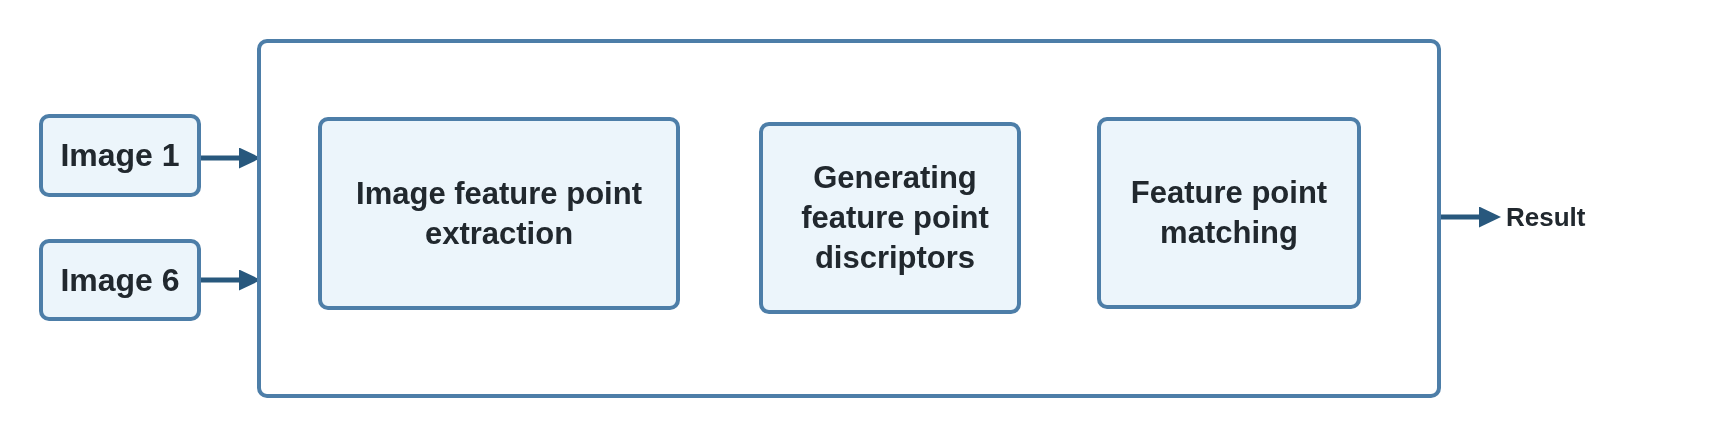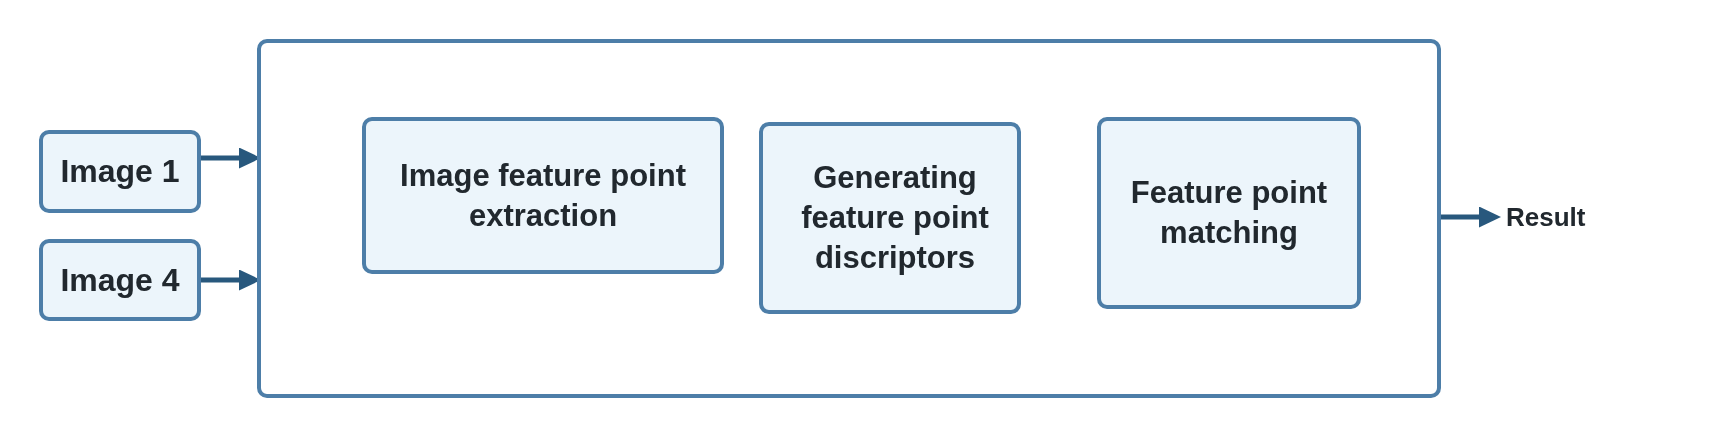--- a/index.html
+++ b/index.html
@@ -27,40 +27,40 @@
     text-align: center;
     color: #21282e;
     font-weight: 700;
   }
   .input-node {
     left: 39px;
     width: 162px;
     height: 83px;
     font-size: 32px;
   }
-  .input-node.first  { top: 130px; }
+  .input-node.first  { top: 114px; }
   .input-node.second { top: 239px; height: 82px; }
 
   .pipeline {
     position: absolute;
     left: 257px;
     top: 39px;
     width: 1184px;
     height: 359px;
     box-sizing: border-box;
     border: 4px solid #4d7ea8;
     border-radius: 10px;
     background: #ffffff;
   }
   .step-node {
     font-size: 31px;
     line-height: 1.28;
     white-space: pre-line;
   }
-  .step-1 { left: 318px;  top: 117px; width: 362px; height: 157px; margin-left: 44px; }
+  .step-1 { left: 318px;  top: 117px; width: 362px; height: 193px; }
   .step-2 { left: 759px;  top: 122px; width: 262px; height: 192px; padding-left: 10px; }
   .step-3 { left: 1097px; top: 117px; width: 264px; height: 192px; }
 
   .result-label {
     position: absolute;
     left: 1506px;
     top: 195px;
     width: 200px;
     height: 44px;
     display: flex;
@@ -94,21 +94,21 @@
     <line x1="201" y1="280" x2="241" y2="280" stroke="#28587d" stroke-width="5" marker-end="url(#ah)"></line>
     <line x1="682" y1="216" x2="741" y2="216" stroke="#28587d" stroke-width="5" marker-end="url(#ah)"></line>
     <line x1="1022" y1="216" x2="1079" y2="216" stroke="#28587d" stroke-width="5" marker-end="url(#ah)"></line>
     <line x1="1441" y1="217" x2="1481" y2="217" stroke="#28587d" stroke-width="5" marker-end="url(#ah)"></line>
   </svg>
 
   <div class="node input-node first">
     <span>Image 1</span>
   </div>
   <div class="node input-node second">
-    <span>Image 4</span>
+    <span>Image 6</span>
   </div>
 
   <div class="pipeline"></div>
 
   <div class="node step-node step-1">
     <span>Image feature point
 extraction</span>
   </div>
   <div class="node step-node step-2">
     <span>Generating

